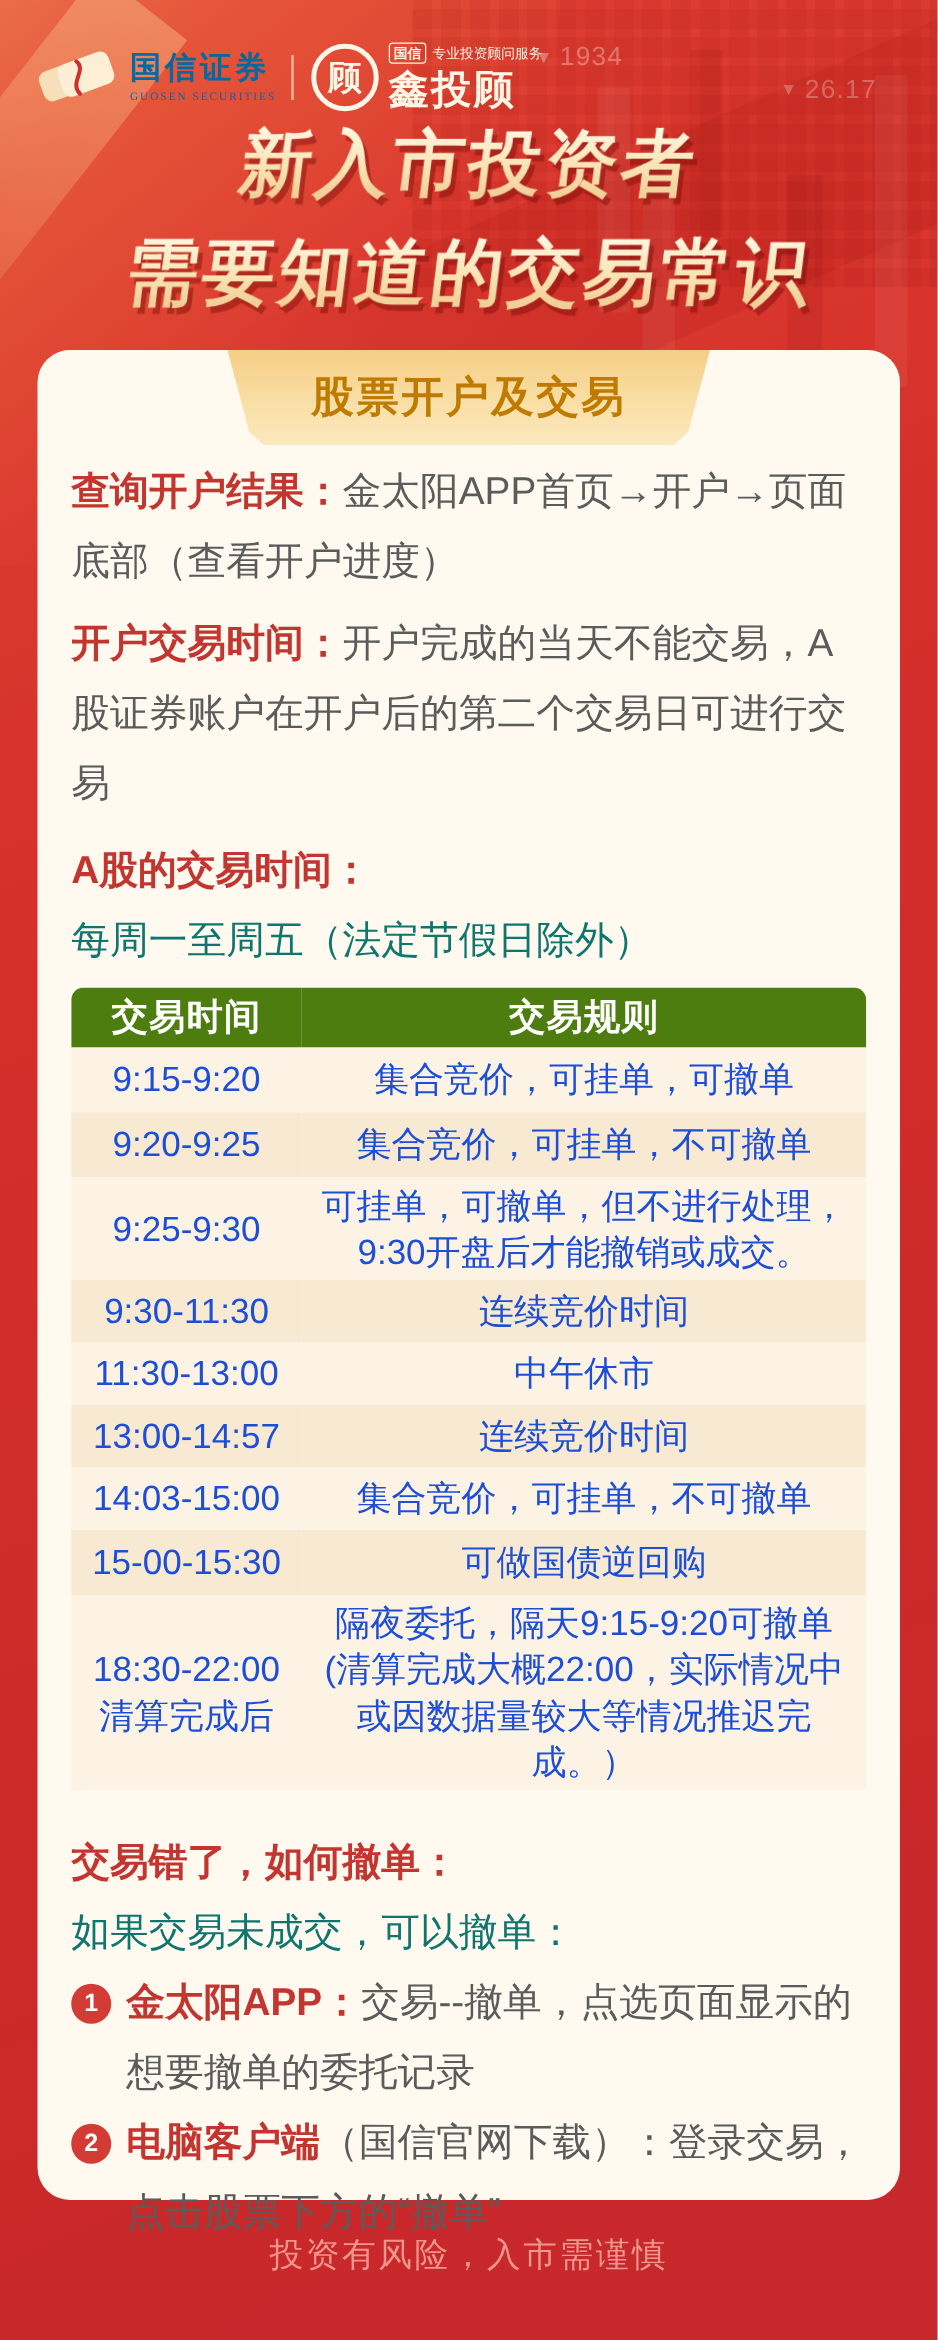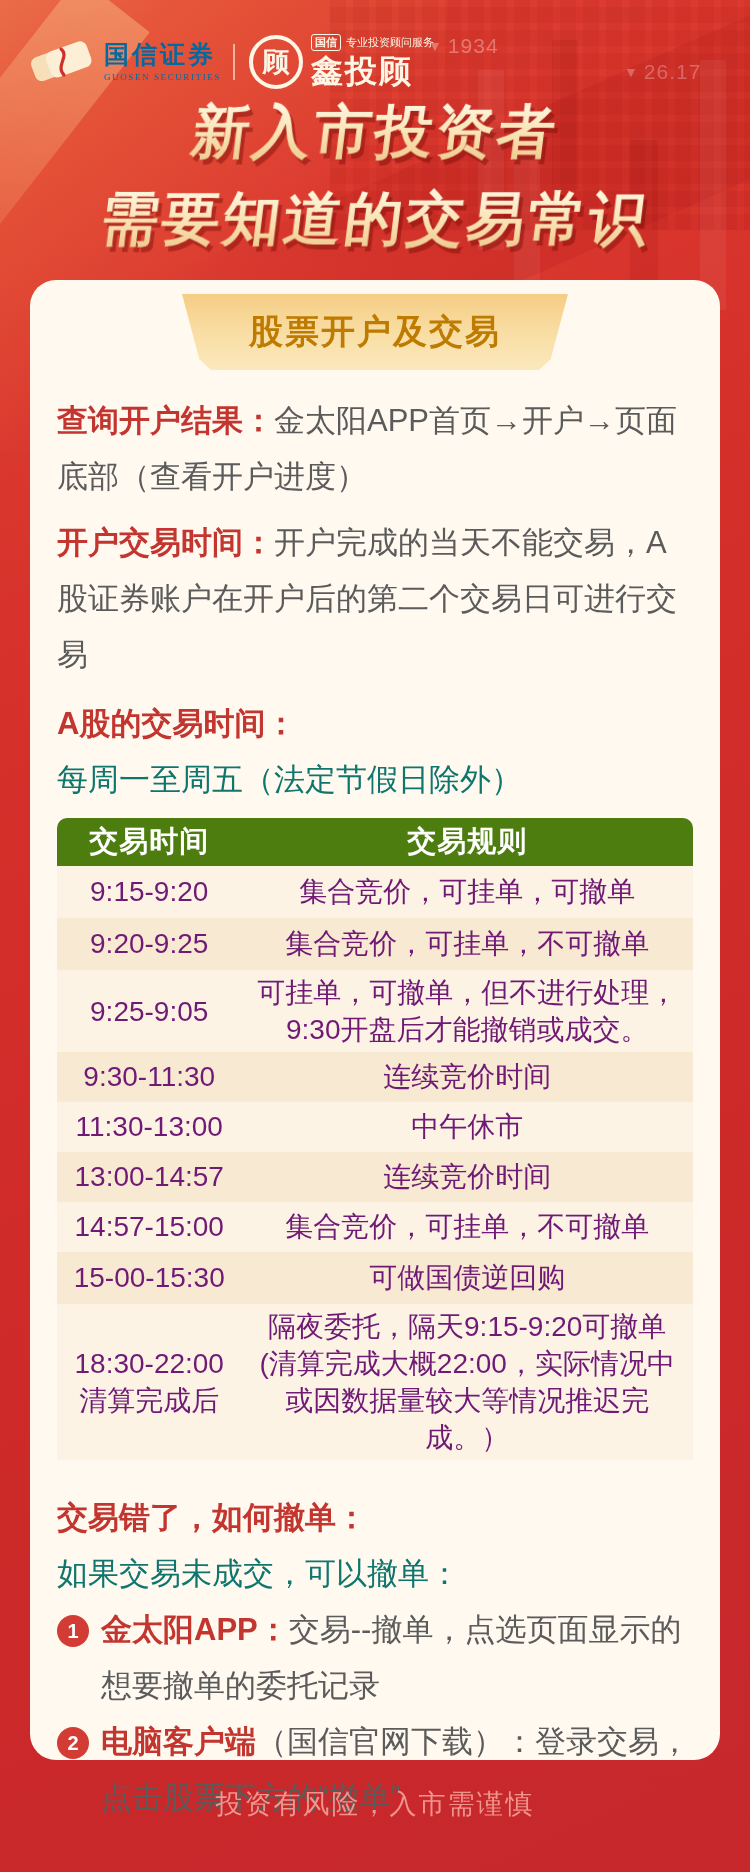--- a/index.html
+++ b/index.html
@@ -54,39 +54,39 @@
   .main-title { position:absolute; top:96px; width:750px; text-align:center; line-height:72px; }
   .title-line { display:inline-block; font-size:58px; font-weight:900; letter-spacing:3px;
     background:linear-gradient(180deg,#FEF6DF 10%,#F9E2B2 55%,#EDC488 100%);
     -webkit-background-clip:text; background-clip:text; color:transparent;
     transform:skewX(-7deg);
     filter:drop-shadow(4px 5px 0 rgba(120,12,6,.45)); }
 
   
   .card { position:absolute; left:30px; top:280px; width:690px; height:1480px;
     background:#FFF9F0; border-radius:26px; }
-  .banner { width:386px; height:76px; margin:14px auto; position:relative;
+  .banner { width:386px; height:76px; margin:0 auto; position:relative;
     background:linear-gradient(180deg,#F5CD85 0%, #F9DFA6 55%, #FBE8BC 100%);
     clip-path:polygon(0 0, 100% 0, 95.5% 86%, 92.5% 100%, 7.5% 100%, 4.5% 86%);
     display:flex; align-items:center; justify-content:center; }
   .banner span { font-size:34px; font-weight:bold; color:#BE7B00; letter-spacing:2px; }
 
   .content { padding:9px 27px 0 27px; }
   .para { font-size:31px; line-height:56px; color:#5B5B5B; }
   .para + .para { margin-top:10px; }
   .red { color:#C3352F; font-weight:bold; }
   .section-h { font-size:31px; line-height:56px; color:#C3352F; font-weight:bold; margin-top:13px; }
   .section-sub { font-size:31px; line-height:56px; color:#0f766e; }
 
   
   .table-wrap { margin-top:10px; border-radius:10px 10px 0 0; overflow:hidden; }
   table { width:100%; border-collapse:collapse; table-layout:fixed; }
   col.c-time { width:29%; } col.c-rule { width:71%; }
   th { background:#4d7c0f; color:#FFFFFF; font-size:29px; font-weight:bold; height:48px; letter-spacing:1px; }
-  td { text-align:center; font-size:28px; color:#701a75; padding:4px 6px; }
+  td { text-align:center; font-size:28px; color:#1d4ed8; padding:4px 6px; }
   tbody tr:nth-child(odd)  td { background:#FCF3E5; }
   tbody tr:nth-child(even) td { background:#F7E9D2; }
   tr.h52 td { height:52px; } tr.h50 td { height:50px; }
   tr.h76 td { height:76px; line-height:37px; }
   tr.h118 td { height:118px; line-height:37px; }
   td.time { white-space:pre-line; line-height:40px; }
 
   
   .cancel-h { margin-top:30px; }
   .item { position:relative; padding-left:44px; font-size:31px; line-height:56px; color:#5B5B5B; }
@@ -181,37 +181,37 @@
         <tbody>
           <tr class="h52">
             <td class="time">9:15-9:20</td>
             <td>集合竞价，可挂单，可撤单</td>
           </tr>
           <tr class="h52">
             <td class="time">9:20-9:25</td>
             <td>集合竞价，可挂单，不可撤单</td>
           </tr>
           <tr class="h76">
-            <td class="time">9:25-9:05</td>
+            <td class="time">9:25-9:30</td>
             <td>可挂单，可撤单，但不进行处理，9:30开盘后才能撤销或成交。</td>
           </tr>
           <tr class="h50">
             <td class="time">9:30-11:30</td>
             <td>连续竞价时间</td>
           </tr>
           <tr class="h50">
             <td class="time">11:30-13:00</td>
             <td>中午休市</td>
           </tr>
           <tr class="h50">
             <td class="time">13:00-14:57</td>
             <td>连续竞价时间</td>
           </tr>
           <tr class="h50">
-            <td class="time">14:57-15:00</td>
+            <td class="time">14:03-15:00</td>
             <td>集合竞价，可挂单，不可撤单</td>
           </tr>
           <tr class="h52">
             <td class="time">15-00-15:30</td>
             <td>可做国债逆回购</td>
           </tr>
           <tr class="h118">
             <td class="time">18:30-22:00
 清算完成后</td>
             <td>隔夜委托，隔天9:15-9:20可撤单 (清算完成大概22:00，实际情况中或因数据量较大等情况推迟完成。）</td>

